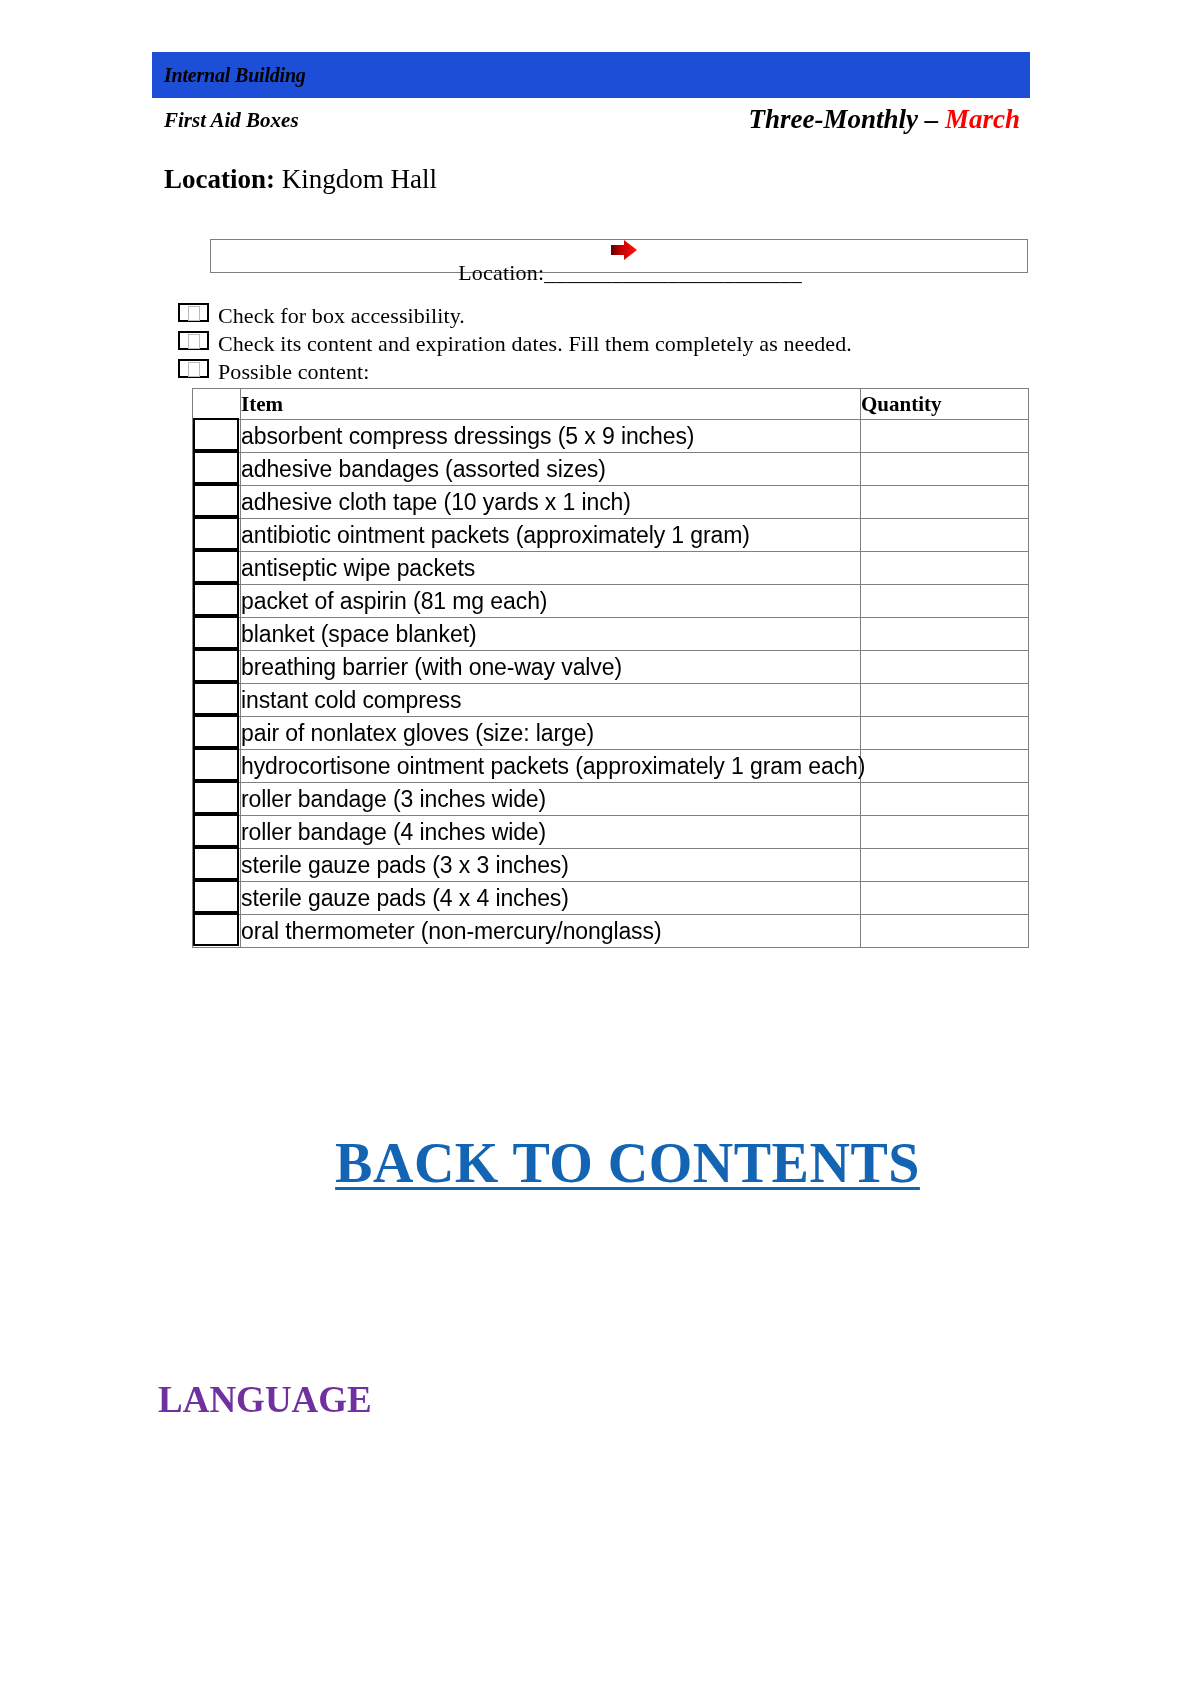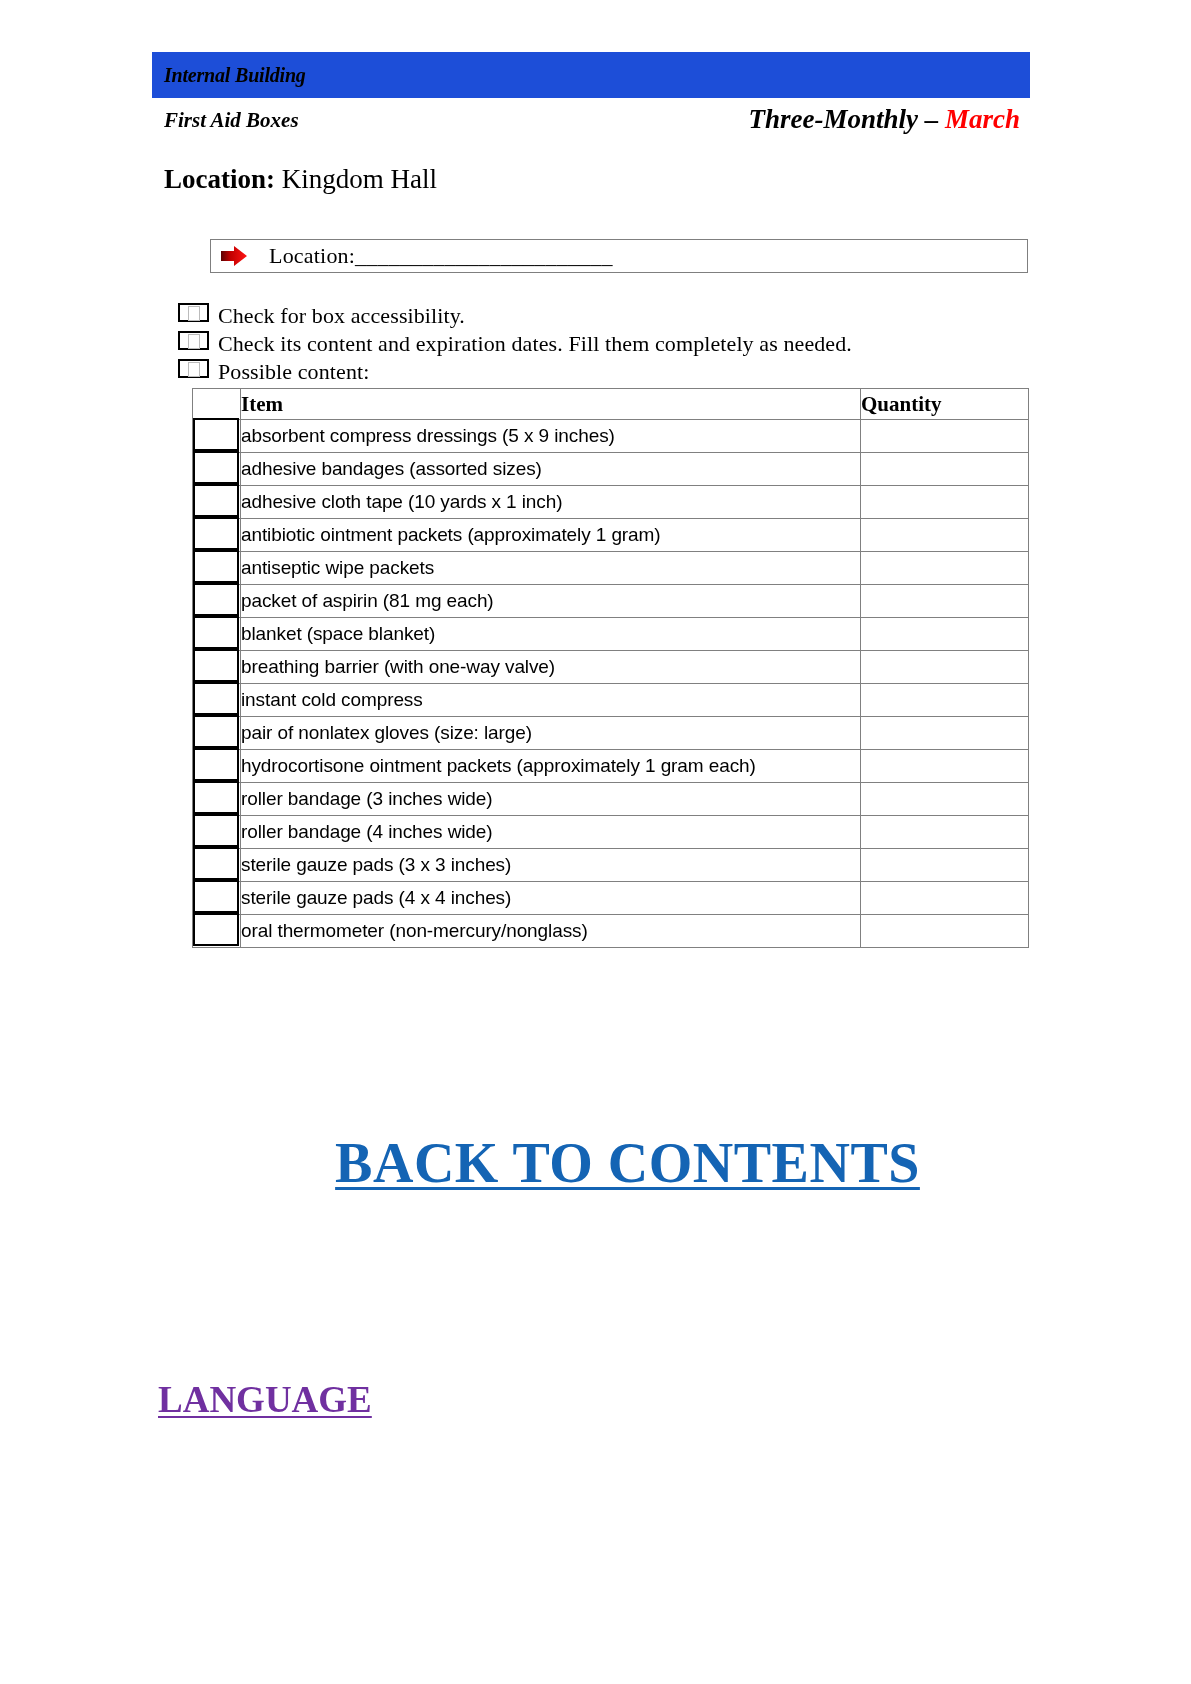--- a/index.html
+++ b/index.html
@@ -80,20 +80,21 @@
   .location-box {
     position: absolute;
     left: 210px;
     top: 239px;
     width: 818px;
     height: 34px;
     border: 1px solid #7f7f7f;
     box-sizing: border-box;
     display: flex;
     align-items: center;
+    flex-direction: column;
   }
   .arrow-icon {
     width: 26px;
     height: 20px;
     margin-left: 10px;
     flex: none;
     display: block;
   }
   .location-box-text {
     margin-left: 22px;
@@ -166,21 +167,21 @@
     font-size: 21px;
     margin-top: 16px;
   }
   .th-pad { padding-left: 11px; }
 
   .items-table tbody td {
     height: 32px;
   }
   .item-cell {
     font-family: "Liberation Sans", sans-serif;
-    font-size: 19px;
+    font-size: 23px;
     padding-left: 11px;
     letter-spacing: -0.1px;
     white-space: nowrap;
   }
   .checkbox-cell {
     position: relative;
   }
   .row-box {
     position: absolute;
     left: 0px;
@@ -211,21 +212,20 @@
     padding-left: 32px;
   }
   .language-link {
     position: absolute;
     left: 158px;
     top: 1378px;
     font-family: "Liberation Serif", serif;
     font-weight: bold;
     font-size: 37px;
     color: #7030a0;
-    text-decoration: underline;
     text-decoration-thickness: 2px;
     text-underline-offset: 4px;
     cursor: pointer;
   }
 </style>
 </head>
 <body>
 
 <div class="header-band">
   <span class="header-band-text">Internal Building</span>

